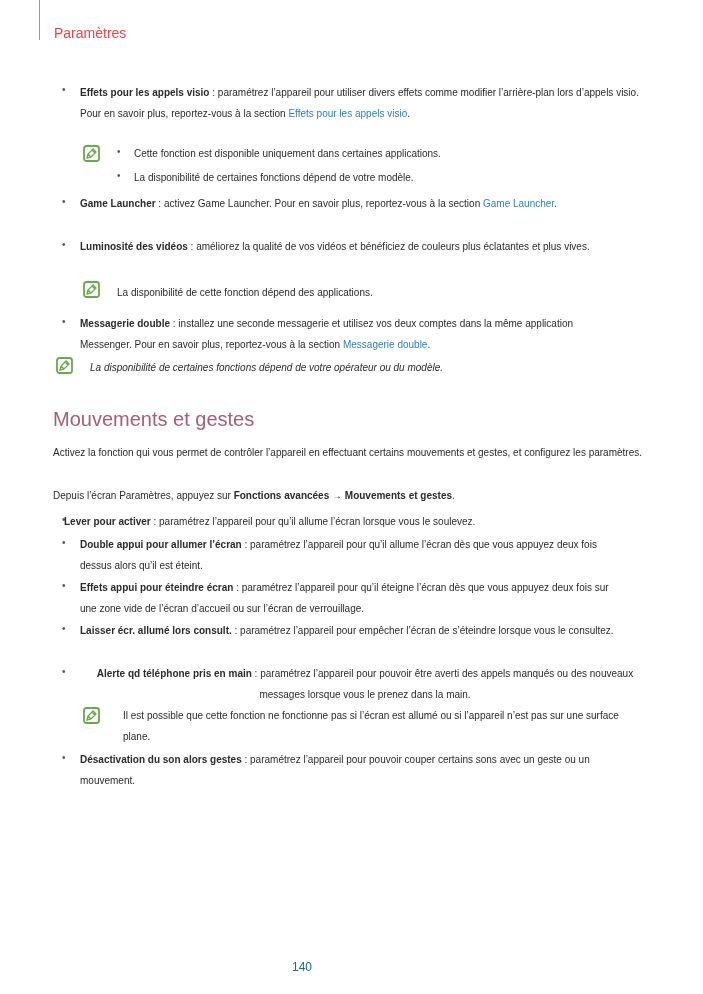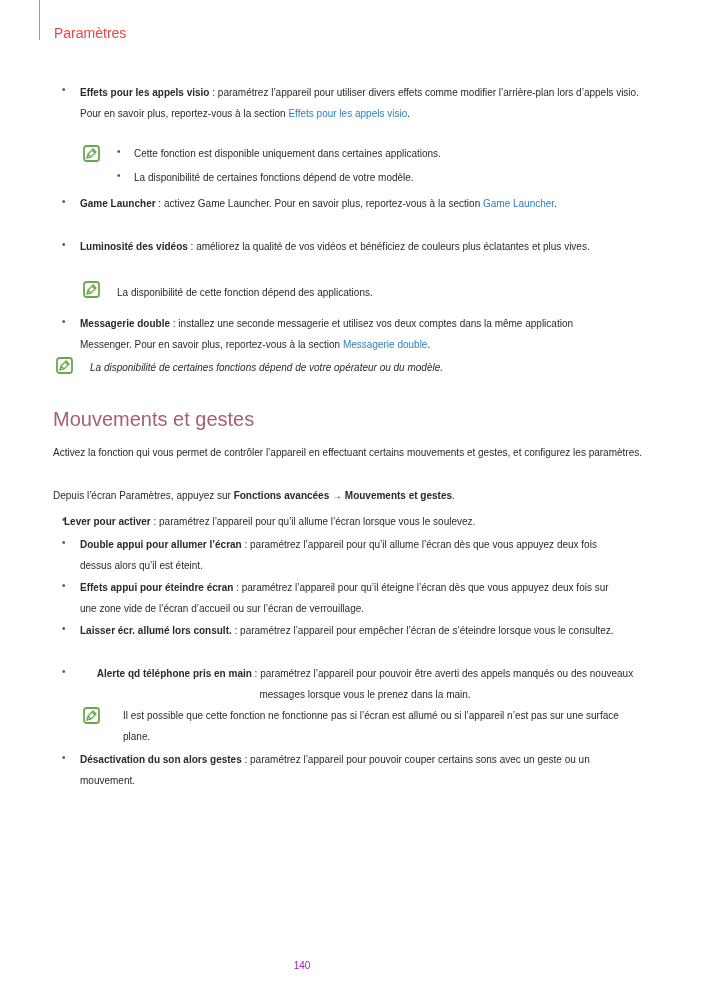--- a/index.html
+++ b/index.html
@@ -7,21 +7,21 @@
          font-family: "Liberation Sans", sans-serif; color: #2a2a2a; }
   .header-rule { position: absolute; left: 39px; top: 0; width: 1px; height: 40px; background: #9a9a9a; }
   .header-title { position: absolute; left: 54px; top: 25px; font-size: 14px; color: #ef4444; }
   .page { position: absolute; left: 0; top: 0; width: 703px; }
   .para { position: absolute; font-size: 10px; line-height: 21px; color: #2a2a2a; }
   .bullet { position: absolute; font-size: 10px; color: #555; }
   .b { font-weight: bold; }
   .link { color: #2d7fc1; }
   .note-icon { position: absolute; width: 17px; height: 17px; }
   .section-title { position: absolute; left: 53px; top: 408px; font-size: 20px; color: #a65f72; }
-  .page-number { position: absolute; left: 0; width: 604px; top: 960px; text-align: center; font-size: 10px; color: #a21caf; }
+  .page-number { position: absolute; left: 0; width: 604px; top: 960px; text-align: center; font-size: 12px; color: #0f766e; }
 </style>
 </head>
 <body>
 
 <div class="header-rule"></div>
 <div class="header-title">Paramètres</div>
 
 <div class="page">
 
   <span class="bullet" style="left:62px;top:84px;">•</span>

